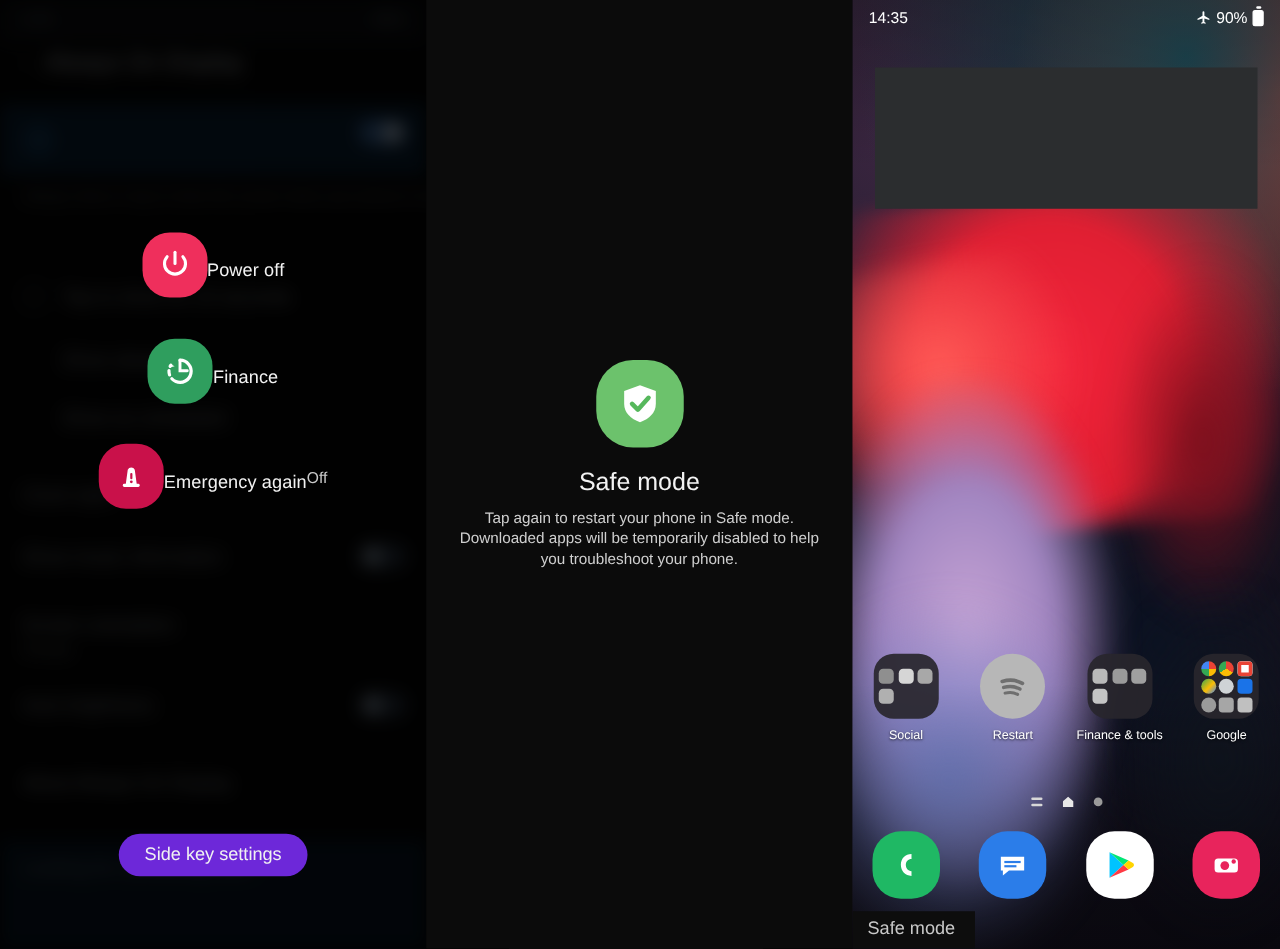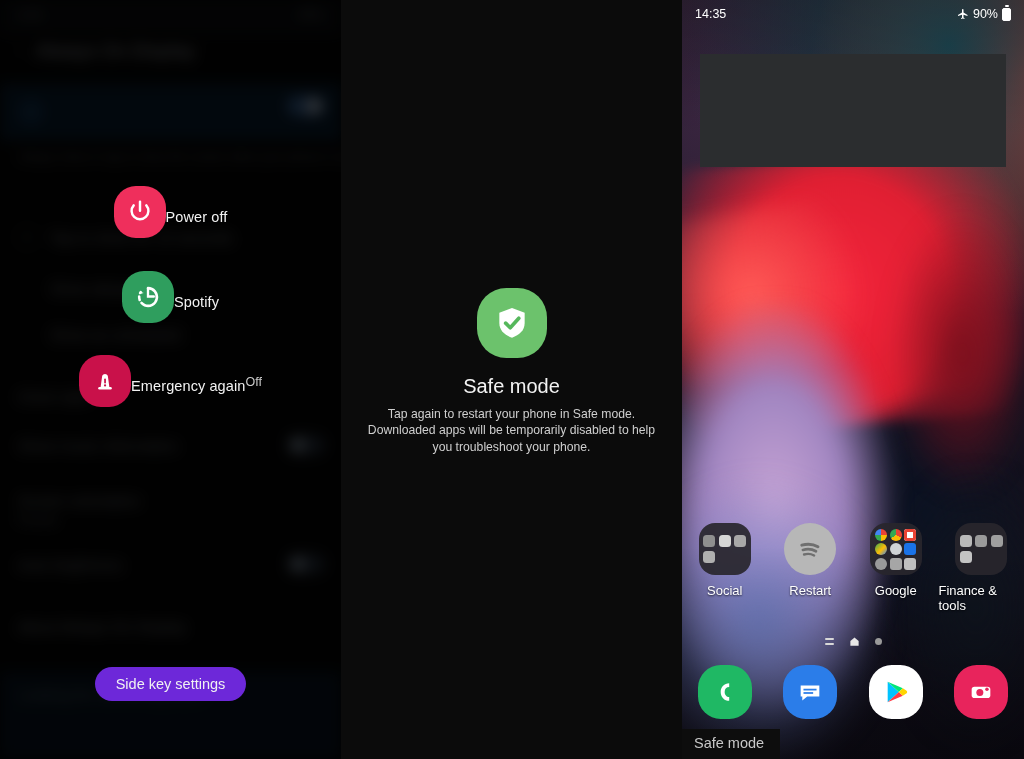--- a/index.html
+++ b/index.html
@@ -82,21 +82,21 @@
                   background:#2b2d2f; z-index:4; }
 
   .folders { position:absolute; left:0; right:0; top:523px; display:flex; z-index:5; }
   .fcell { flex:1; display:flex; flex-direction:column; align-items:center; }
   .fbadge { width:52px; height:52px; border-radius:16px; position:relative;
             display:flex; align-items:center; justify-content:center; }
   .folder-dark { background:rgba(40,38,44,.92); }
   .grid3 { display:grid; grid-template-columns:repeat(3,12px); grid-gap:3.5px; }
   .grid3 .mini { width:12px; height:12px; border-radius:3.5px; }
   .mini-gray { background:#b5b5b5; }
-  .flabel { color:#fff; font-size:13px; margin-top:8px; text-shadow:0 1px 2px rgba(0,0,0,.75); }
+  .flabel { color:#fff; font-size:10px; margin-top:8px; text-shadow:0 1px 2px rgba(0,0,0,.75); }
 
   .spotify-circ { width:52px; height:52px; border-radius:50%; background:#b7b7b7;
                   display:flex; align-items:center; justify-content:center; }
 
   .pagedots { position:absolute; left:0; right:0; top:636px; display:flex;
               justify-content:center; align-items:center; gap:15px; z-index:5; }
   .pd-lines { display:flex; flex-direction:column; gap:2.5px; }
   .pd-lines span { display:block; width:9px; height:2px; background:#d8d8d8; border-radius:1px; }
   .pd-dot { width:7px; height:7px; border-radius:50%; background:#9a9a9a; }
 
@@ -194,21 +194,21 @@
       <div class="gap1"></div>
 
       <div class="pitem">
         <div class="squircle" style="background:#2f9e5e">
           <svg width="28" height="28" viewBox="0 0 24 24">
             <path d="M12 4.4 a7.6 7.6 0 1 1 -6.3 3.4" stroke="#fff" stroke-width="2.2" fill="none" stroke-linecap="round" stroke-dasharray="30 3 3 3 3 3"></path>
             <path d="M12 4.4 V 11.6 H 17" stroke="#fff" stroke-width="2" fill="none" stroke-linecap="round"></path>
             <path d="M4.3 9.6 l1.6 -2.2 l2.4 1.1 z" fill="#fff"></path>
           </svg>
         </div>
-        <div class="plabel">Spotify</div>
+        <div class="plabel">Finance</div>
       </div>
 
       <div class="gap2"></div>
 
       <div class="pitem">
         <div class="squircle" style="background:#c9114a">
           <svg width="28" height="28" viewBox="0 0 24 24">
             <path d="M8.2 17.6 L9.6 7.6 a2.6 2.6 0 0 1 4.8 0 L15.8 17.6 Z" fill="#fff"></path>
             <rect x="6.2" y="17.2" width="11.6" height="2.1" rx="1" fill="#fff"></rect>
             <rect x="11.3" y="9.8" width="1.5" height="4.3" rx=".7" fill="#c9114a"></rect>
@@ -305,46 +305,46 @@
             <path d="M6.2 9.3c3.8-1.1 8.1-.8 11.4 1.1" stroke="#6f6f6f" stroke-width="2.1" fill="none" stroke-linecap="round"></path>
             <path d="M7 12.7c3.1-.9 6.5-.6 9.2.9" stroke="#6f6f6f" stroke-width="1.9" fill="none" stroke-linecap="round"></path>
             <path d="M7.8 15.9c2.4-.7 5-.5 7.1.7" stroke="#6f6f6f" stroke-width="1.7" fill="none" stroke-linecap="round"></path>
           </svg>
         </div>
         <div class="flabel">Restart</div>
       </div>
 
       <div class="fcell">
         <div class="fbadge folder-dark">
+          <div class="grid3">
+            <span class="mini mini-gray" style="background:#b9b9b9"></span>
+            <span class="mini mini-gray" style="background:#9a9a9a"></span>
+            <span class="mini mini-gray" style="background:#9f9f9f"></span>
+            <span class="mini mini-gray" style="background:#c4c4c4"></span>
+          </div>
+        </div>
+        <div class="flabel">Finance &amp; tools</div>
+      </div>
+
+      <div class="fcell">
+        <div class="fbadge folder-dark">
           <div class="grid3" style="grid-gap:2.5px;">
             <span class="mini" style="background:conic-gradient(#ea4335 0 25%,#fbbc05 0 50%,#34a853 0 75%,#4285f4 0);border-radius:50%;"></span>
             <span class="mini" style="background:conic-gradient(#ea4335 0 33%,#fbbc05 0 66%,#34a853 0);border-radius:50%;"></span>
             <span class="mini" style="background:#fff;border-radius:3px;box-shadow:inset 0 0 0 3px #ea4335;"></span>
             <span class="mini" style="background:linear-gradient(135deg,#34a853,#fbbc05 55%,#4285f4);border-radius:50%;"></span>
             <span class="mini" style="background:#cfd3d6;border-radius:50%;"></span>
             <span class="mini" style="background:#1a73e8;border-radius:3px;"></span>
             <span class="mini" style="background:#9a9a9a;border-radius:50%;"></span>
             <span class="mini" style="background:#a6a6a6;border-radius:3px;"></span>
             <span class="mini" style="background:#c0c0c0;border-radius:3px;"></span>
           </div>
         </div>
         <div class="flabel">Google</div>
       </div>
-
-      <div class="fcell">
-        <div class="fbadge folder-dark">
-          <div class="grid3">
-            <span class="mini mini-gray" style="background:#b9b9b9"></span>
-            <span class="mini mini-gray" style="background:#9a9a9a"></span>
-            <span class="mini mini-gray" style="background:#9f9f9f"></span>
-            <span class="mini mini-gray" style="background:#c4c4c4"></span>
-          </div>
-        </div>
-        <div class="flabel">Finance &amp; tools</div>
-      </div>
     </div>
 
     <div class="pagedots">
       <span class="pd-lines">
           <span></span>
           <span></span>
         </span>
       <span style="display:flex;">
         <svg width="11" height="11" viewBox="0 0 24 24">
             <path d="M3 11 L12 3 L21 11 V21 H3 Z" fill="#e8e8e8"></path>

